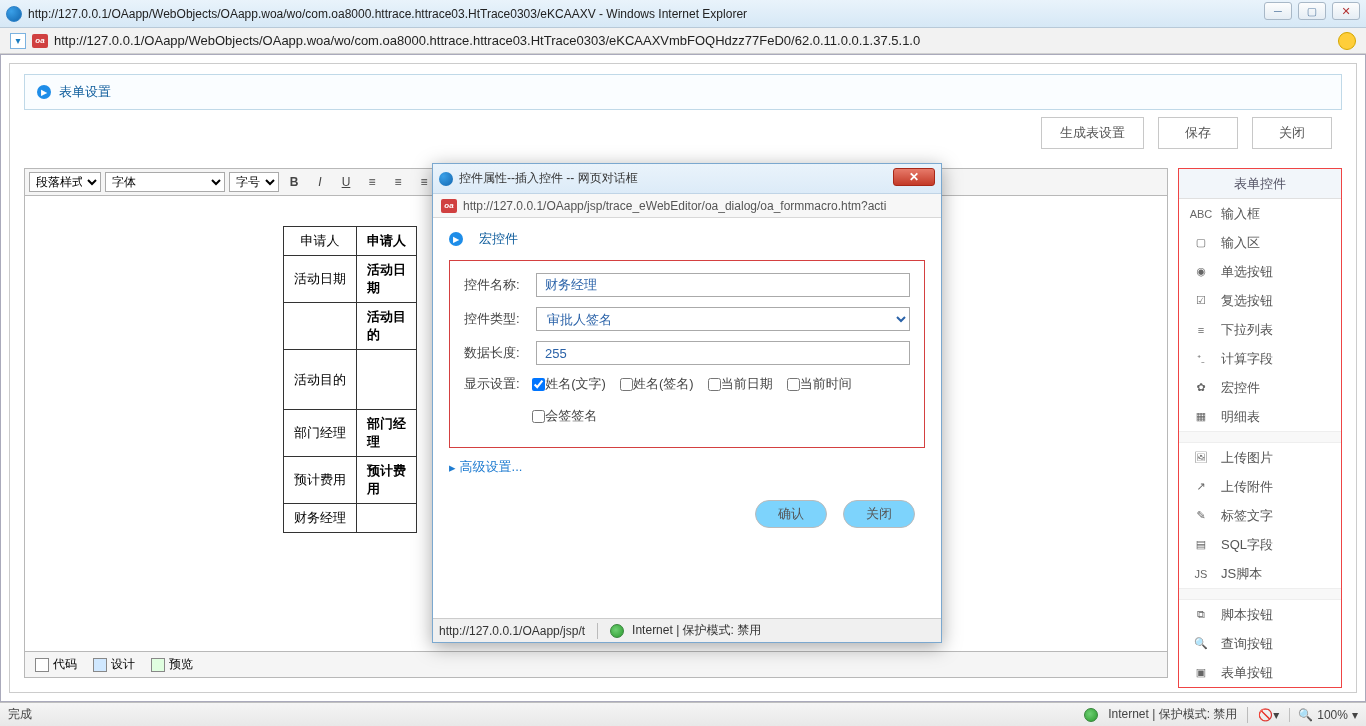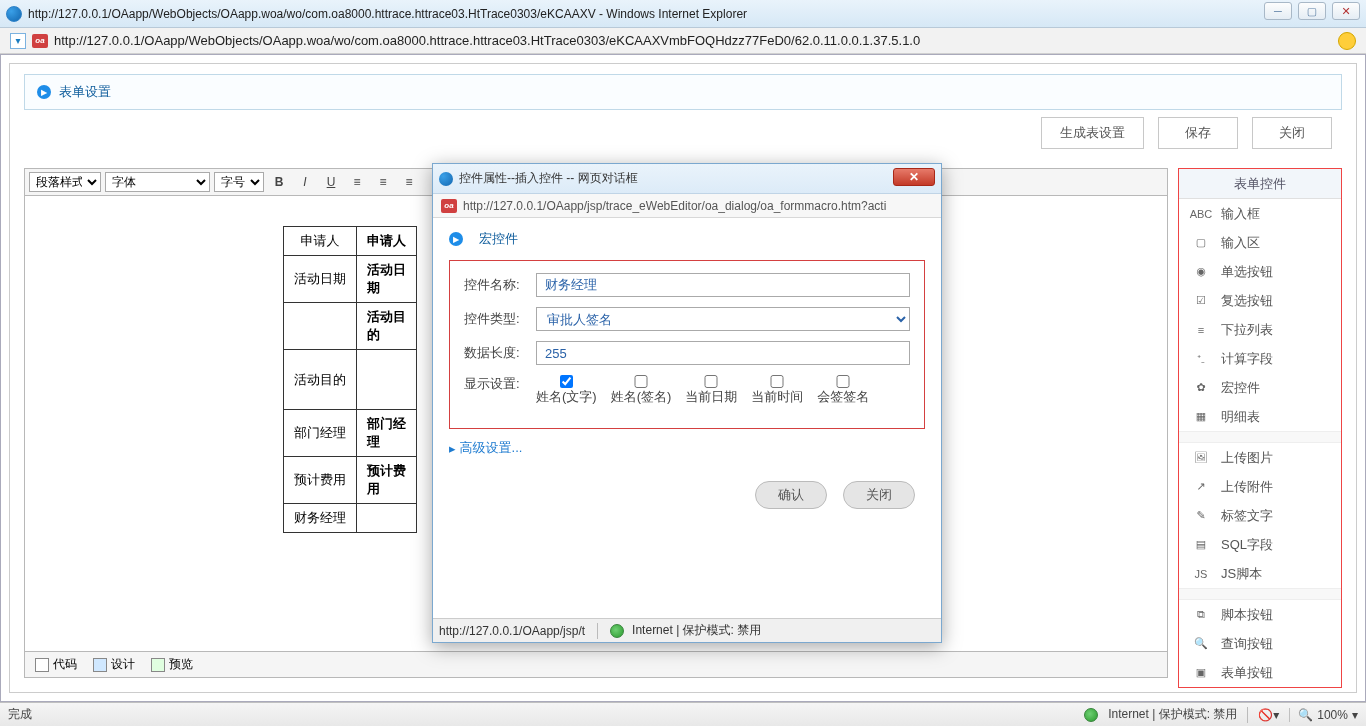--- a/index.html
+++ b/index.html
@@ -64,24 +64,24 @@
 .dlg-addr-text { font-size: 12px; color: #555; overflow: hidden; white-space: nowrap; }
 
 .dlg-body { padding: 12px 16px; }
 .dlg-section-title { display: flex; align-items: center; gap: 8px; color: #0f5d9c; font-size: 13px; margin-bottom: 12px; }
 .fieldset { border: 1px solid #d44040; padding: 12px 14px; }
 .frow { display: flex; align-items: center; margin-bottom: 10px; }
 .flabel { width: 72px; font-size: 13px; color: #444; }
 .finput { flex: 1; height: 24px; border: 1px solid #aaa; padding: 0 8px; font-size: 13px; color: #2a62a8; }
 .fselect { flex: 1; height: 24px; border: 1px solid #aaa; padding: 0 6px; font-size: 13px; color: #2a62a8; background: #fff; }
 .check-row { display: flex; align-items: center; gap: 14px; flex-wrap: wrap; }
-.check-item { display: flex; gap: 0; font-size: 13px; color: #444; flex-direction: column; }
+.check-item { display: flex; align-items: center; gap: 0; font-size: 13px; color: #444; }
 .link { display: inline-flex; align-items: center; gap: 4px; color: #1e7bd0; font-size: 13px; cursor: pointer; margin-top: 10px; }
 .dlg-buttons { display: flex; justify-content: flex-end; gap: 16px; margin-top: 24px; padding-right: 10px; }
-.dlg-btn { width: 72px; height: 28px; border: 1px solid #bbb; border-radius: 14px; background: #e5e5e5; cursor: pointer; font-size: 13px; color: #555; }
+.dlg-btn { width: 72px; height: 28px; border: 1px solid #bbb; border-radius: 14px; background: #7dd3fc; cursor: pointer; font-size: 13px; color: #555; }
 
 .dlg-status { position: absolute; bottom: 0; left: 0; right: 0; height: 24px; border-top: 1px solid #ccc; background: #f0f0f0; display: flex; align-items: center; padding: 0 6px; gap: 8px; font-size: 12px; color: #333; }
 .dlg-status .divider { width: 1px; height: 16px; background: #bbb; margin: 0 4px; }
 .globe-icon { width: 14px; height: 14px; border-radius: 50%; background: radial-gradient(circle at 40% 40%, #6fd073, #2a9a2e); border: 1px solid #37843b; }
 
 
 .status-bar { position: absolute; bottom: 0; left: 0; right: 0; height: 24px; background: linear-gradient(#f5f5f5, #e8e8e8); border-top: 1px solid #c0c0c0; display: flex; align-items: center; padding: 0 8px; font-size: 12px; color: #444; }
 .status-right { margin-left: auto; display: flex; align-items: center; gap: 10px; }
 .zoom-box { display: flex; align-items: center; gap: 4px; border-left: 1px solid #c0c0c0; padding-left: 8px; }
 </style>
@@ -115,21 +115,21 @@
 
     <div class="action-row">
       <button class="action-btn">生成表设置</button>
       <button class="action-btn">保存</button>
       <button class="action-btn">关闭</button>
     </div>
 
     <div class="editor-wrap">
       <div class="toolbar">
         <select class="tb-select" style="width:72px"><option>段落样式</option></select>
-        <select class="tb-select" style="width:105px"><option>字体</option></select>
+        <select class="tb-select" style="width:120px"><option>字体</option></select>
         <select class="tb-select" style="width:50px"><option>字号</option></select>
         <div class="tb-btn">
             <b>B</b>
           </div>
         <div class="tb-btn">
             <i>I</i>
           </div>
         <div class="tb-btn">
             <u>U</u>
           </div>

